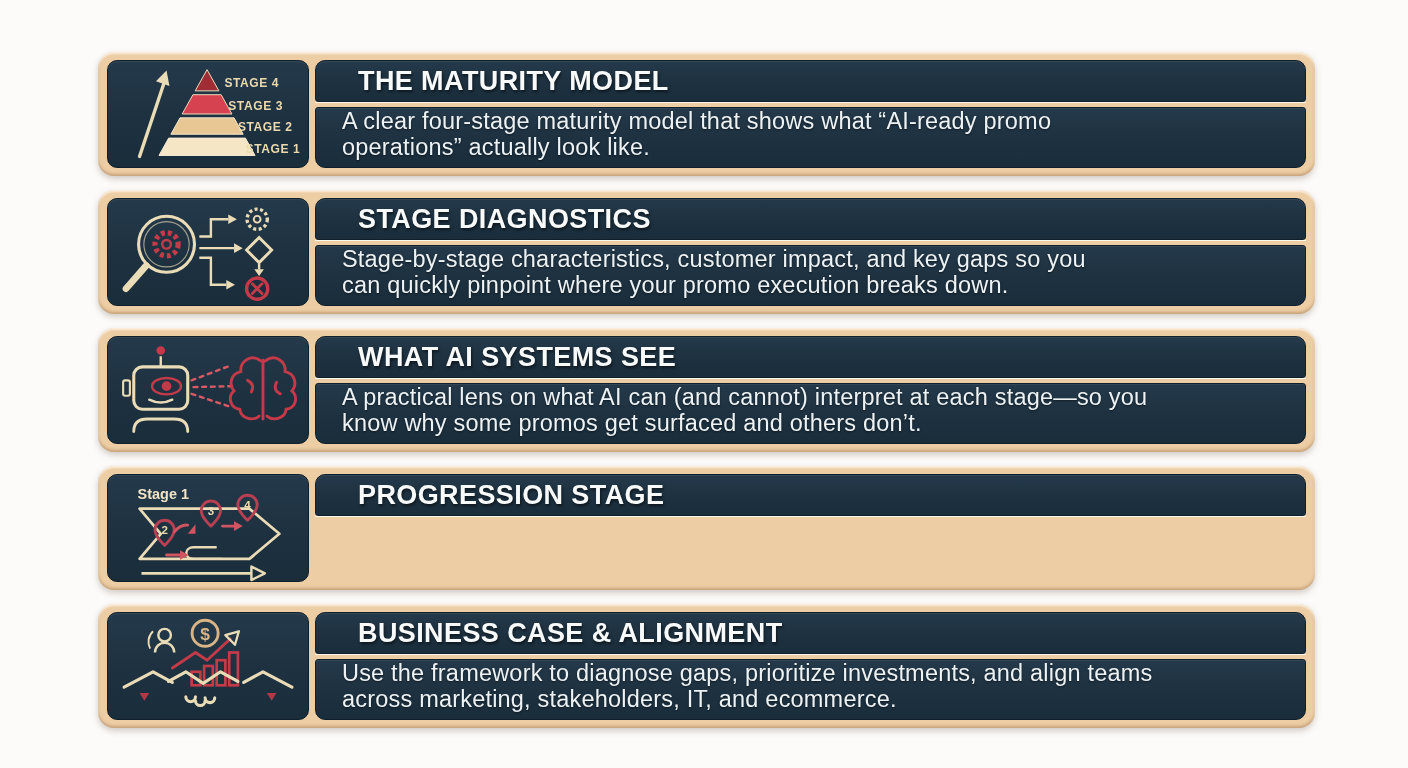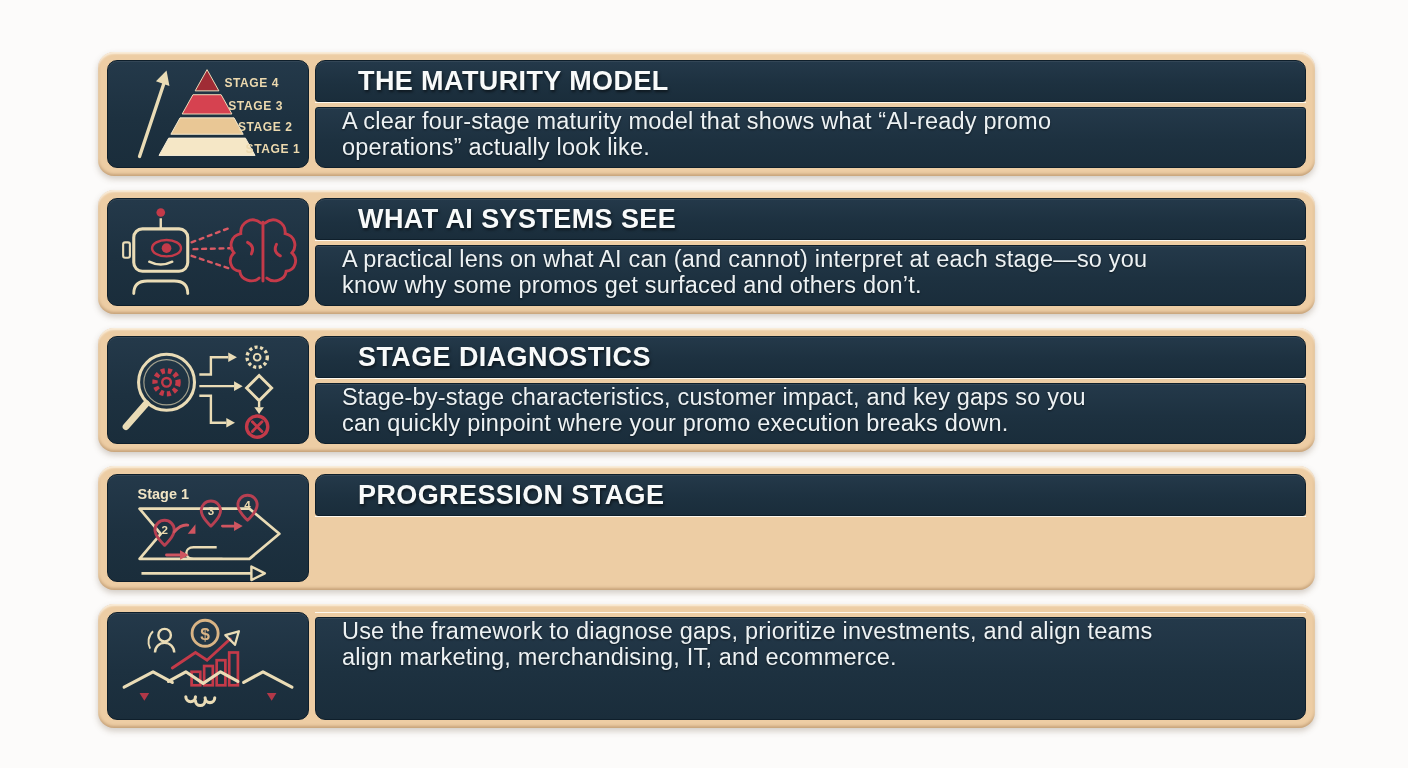--- a/index.html
+++ b/index.html
@@ -89,55 +89,20 @@
       </svg>
     </div>
     <div class="text-panel">
       <div class="panel band-title">
         <h2 class="card-title">THE MATURITY MODEL</h2>
       </div>
       <div class="h-div"></div>
       <div class="panel band-desc">
         <p class="card-desc">A clear four-stage maturity model that shows what “AI-ready promo
 operations” actually look like.</p>
-      </div>
-    </div>
-  </section>
-
-  <section class="card">
-    <div class="panel icon-panel">
-      <svg width="202" height="108" viewBox="0 0 202 112">
-        <line x1="52" y1="32" x2="52" y2="21" stroke="#eadcb6" stroke-width="2.5"></line>
-        <circle cx="52" cy="15" r="4.5" fill="#c43a49"></circle>
-        <rect x="24" y="32" width="56" height="44" rx="9" fill="none" stroke="#eadcb6" stroke-width="3.2"></rect>
-        <rect x="13" y="46" width="7" height="16" rx="2" fill="none" stroke="#eadcb6" stroke-width="2.2"></rect>
-        <ellipse cx="58" cy="52" rx="15" ry="8.5" fill="none" stroke="#c43a49" stroke-width="2.5"></ellipse>
-        <circle cx="58" cy="52" r="5" fill="#c43a49"></circle>
-        <path d="M40,66 Q52,72 64,66" fill="none" stroke="#eadcb6" stroke-width="2.4" stroke-linecap="round"></path>
-        <path d="M24,99 Q24,86 38,86 H66 Q80,86 80,99" fill="none" stroke="#eadcb6" stroke-width="3" stroke-linecap="round"></path>
-        <line x1="84" y1="46" x2="126" y2="30" stroke="#d95a64" stroke-width="2.5" stroke-dasharray="4 5" stroke-linecap="round"></line>
-        <line x1="86" y1="53" x2="128" y2="52" stroke="#d95a64" stroke-width="2.5" stroke-dasharray="4 5" stroke-linecap="round"></line>
-        <line x1="84" y1="60" x2="126" y2="74" stroke="#d95a64" stroke-width="2.5" stroke-dasharray="4 5" stroke-linecap="round"></line>
-        <g fill="none" stroke="#c43a49" stroke-width="3" stroke-linecap="round">
-          <path d="M156,26 C146,18 134,26 135,37 C125,39 122,50 128,57 C121,63 124,75 134,76 C135,85 147,89 154,83"></path>
-          <path d="M160,26 C170,18 182,26 181,37 C191,39 194,50 188,57 C195,63 192,75 182,76 C181,85 169,89 162,83"></path>
-          <path d="M158,25 L158,86"></path>
-          <path d="M142,46 q8,4 4,12"></path>
-          <path d="M176,60 q-8,-4 -4,-12"></path>
-        </g>
-      </svg>
-    </div>
-    <div class="text-panel">
-      <div class="panel band-title">
-        <h2 class="card-title">WHAT AI SYSTEMS SEE</h2>
-      </div>
-      <div class="h-div"></div>
-      <div class="panel band-desc">
-        <p class="card-desc">A practical lens on what AI can (and cannot) interpret at each stage—so you
-know why some promos get surfaced and others don’t.</p>
       </div>
     </div>
   </section>
 
   <section class="card">
     <div class="panel icon-panel">
       <svg width="202" height="108" viewBox="0 0 202 112">
         <line x1="37" y1="70" x2="16" y2="94" stroke="#eadcb6" stroke-width="7" stroke-linecap="round"></line>
         <circle cx="58" cy="48" r="29" fill="none" stroke="#eadcb6" stroke-width="3.2"></circle>
         <circle cx="58" cy="48" r="23.5" fill="none" stroke="#eadcb6" stroke-width="1.2" opacity=".65"></circle>
@@ -166,20 +131,55 @@
       <div class="panel band-desc">
         <p class="card-desc">Stage-by-stage characteristics, customer impact, and key gaps so you
 can quickly pinpoint where your promo execution breaks down.</p>
       </div>
     </div>
   </section>
 
   <section class="card">
     <div class="panel icon-panel">
       <svg width="202" height="108" viewBox="0 0 202 112">
+        <line x1="52" y1="32" x2="52" y2="21" stroke="#eadcb6" stroke-width="2.5"></line>
+        <circle cx="52" cy="15" r="4.5" fill="#c43a49"></circle>
+        <rect x="24" y="32" width="56" height="44" rx="9" fill="none" stroke="#eadcb6" stroke-width="3.2"></rect>
+        <rect x="13" y="46" width="7" height="16" rx="2" fill="none" stroke="#eadcb6" stroke-width="2.2"></rect>
+        <ellipse cx="58" cy="52" rx="15" ry="8.5" fill="none" stroke="#c43a49" stroke-width="2.5"></ellipse>
+        <circle cx="58" cy="52" r="5" fill="#c43a49"></circle>
+        <path d="M40,66 Q52,72 64,66" fill="none" stroke="#eadcb6" stroke-width="2.4" stroke-linecap="round"></path>
+        <path d="M24,99 Q24,86 38,86 H66 Q80,86 80,99" fill="none" stroke="#eadcb6" stroke-width="3" stroke-linecap="round"></path>
+        <line x1="84" y1="46" x2="126" y2="30" stroke="#d95a64" stroke-width="2.5" stroke-dasharray="4 5" stroke-linecap="round"></line>
+        <line x1="86" y1="53" x2="128" y2="52" stroke="#d95a64" stroke-width="2.5" stroke-dasharray="4 5" stroke-linecap="round"></line>
+        <line x1="84" y1="60" x2="126" y2="74" stroke="#d95a64" stroke-width="2.5" stroke-dasharray="4 5" stroke-linecap="round"></line>
+        <g fill="none" stroke="#c43a49" stroke-width="3" stroke-linecap="round">
+          <path d="M156,26 C146,18 134,26 135,37 C125,39 122,50 128,57 C121,63 124,75 134,76 C135,85 147,89 154,83"></path>
+          <path d="M160,26 C170,18 182,26 181,37 C191,39 194,50 188,57 C195,63 192,75 182,76 C181,85 169,89 162,83"></path>
+          <path d="M158,25 L158,86"></path>
+          <path d="M142,46 q8,4 4,12"></path>
+          <path d="M176,60 q-8,-4 -4,-12"></path>
+        </g>
+      </svg>
+    </div>
+    <div class="text-panel">
+      <div class="panel band-title">
+        <h2 class="card-title">WHAT AI SYSTEMS SEE</h2>
+      </div>
+      <div class="h-div"></div>
+      <div class="panel band-desc">
+        <p class="card-desc">A practical lens on what AI can (and cannot) interpret at each stage—so you
+know why some promos get surfaced and others don’t.</p>
+      </div>
+    </div>
+  </section>
+
+  <section class="card">
+    <div class="panel icon-panel">
+      <svg width="202" height="108" viewBox="0 0 202 112">
         <text x="28" y="26" fill="#f0e4c4" font-size="15" font-weight="700">Stage 1</text>
         <path d="M30,36 H144 L175,62 L144,88 H30 L52,62 Z" fill="none" stroke="#eadcb6" stroke-width="2.8" stroke-linejoin="round"></path>
         <path d="M116,88 H86 C76,88 76,76 86,76 H110" fill="none" stroke="#eadcb6" stroke-width="2.5"></path>
         <line x1="32" y1="103" x2="146" y2="103" stroke="#eadcb6" stroke-width="3"></line>
         <polygon points="146,96 160,103 146,110" fill="none" stroke="#eadcb6" stroke-width="2.5" stroke-linejoin="round"></polygon>
         <g fill="none" stroke="#b74052" stroke-width="3" stroke-linejoin="round">
           <path d="M46,58 a10,10 0 1,1 20,0 C66,65 56,74 56,74 C56,74 46,65 46,58 Z"></path>
           <path d="M94,38 a10,10 0 1,1 20,0 C114,45 104,54 104,54 C104,54 94,45 94,38 Z"></path>
           <path d="M132,32 a10,10 0 1,1 20,0 C152,39 142,48 142,48 C142,48 132,39 132,32 Z"></path>
         </g>
@@ -226,21 +226,24 @@
           <path d="M60,72 L78,62 L96,74 L114,62 L132,72"></path>
           <path d="M78,88 a5,5 0 0,0 10,0"></path>
           <path d="M88,92 a5,5 0 0,0 10,0"></path>
           <path d="M98,89 a5,5 0 0,0 10,0"></path>
         </g>
         <polygon points="30,84 40,84 35,92" fill="#b23848"></polygon>
         <polygon points="162,84 172,84 167,92" fill="#b23848"></polygon>
       </svg>
     </div>
     <div class="text-panel">
+      <div class="panel band-title">
+        <h2 class="card-title">BUSINESS CASE &amp; ALIGNMENT</h2>
+      </div>
       <div class="h-div"></div>
       <div class="panel band-desc">
         <p class="card-desc">Use the framework to diagnose gaps, prioritize investments, and align teams
-align marketing, merchandising, IT, and ecommerce.</p>
+across marketing, stakeholders, IT, and ecommerce.</p>
       </div>
     </div>
   </section>
 
 </div>
 
 </body></html>

